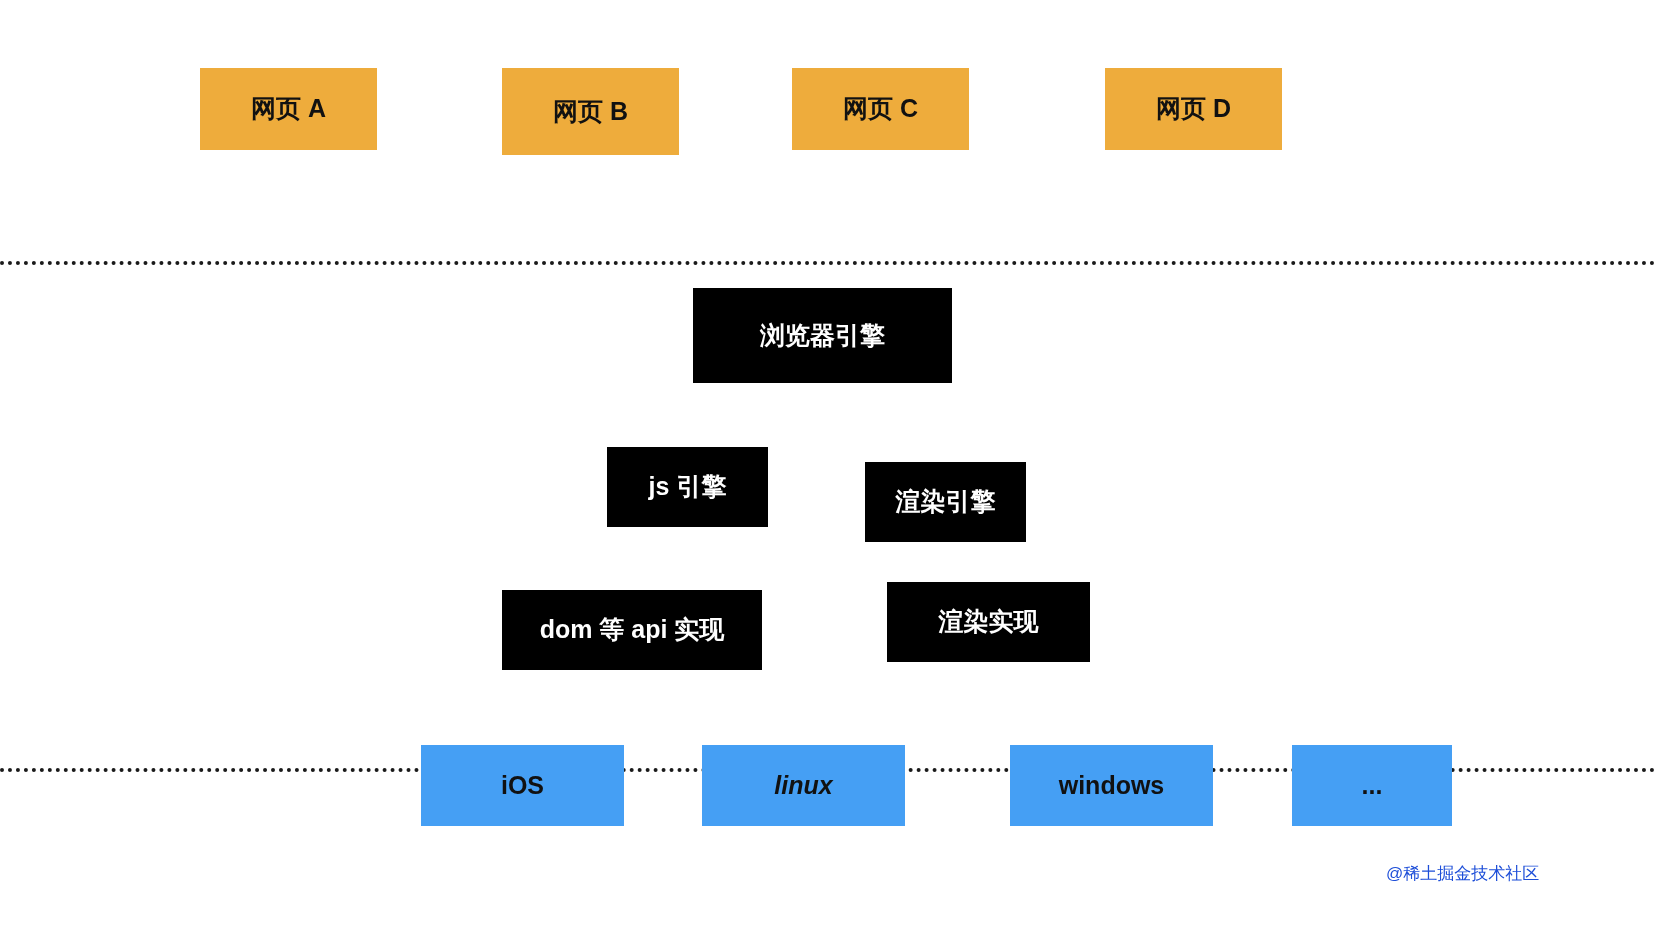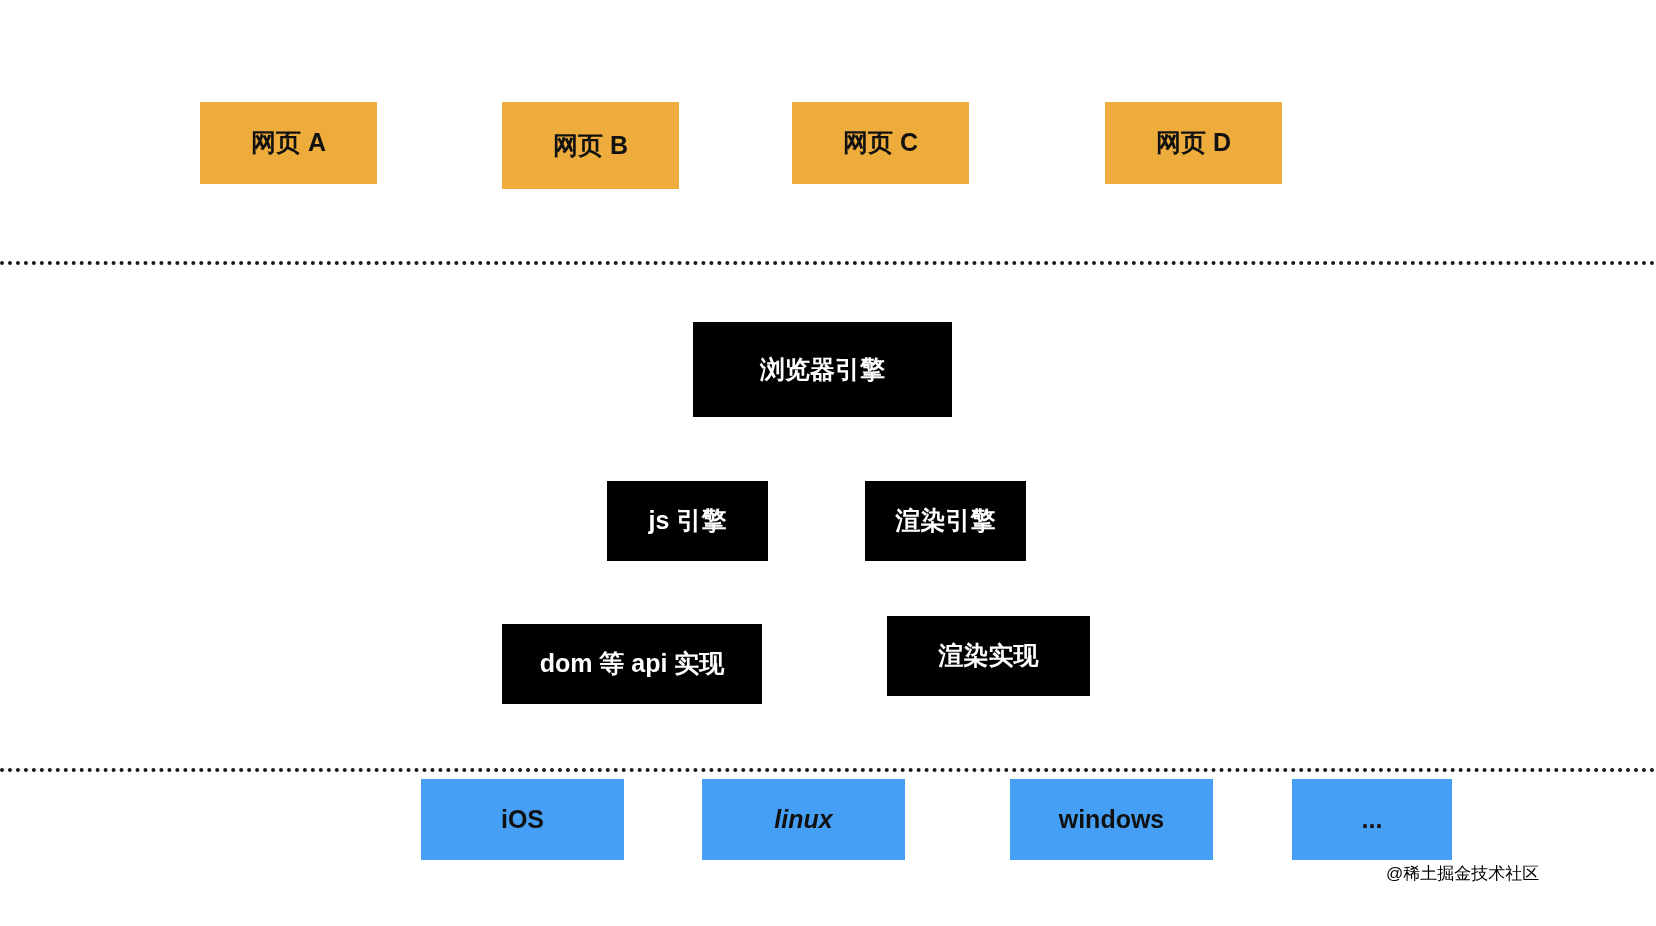--- a/index.html
+++ b/index.html
@@ -19,21 +19,20 @@
   }
   .box {
     position: absolute;
     display: flex;
     align-items: center;
     justify-content: center;
     box-sizing: border-box;
     text-align: center;
     line-height: 1.1;
     white-space: nowrap;
-    margin-top: 34px;
   }
   .box-web {
     background: #eeac3c;
     color: #111111;
     font-size: 25px;
     font-weight: 700;
   }
   .box-engine {
     background: #000000;
     color: #ffffff;
@@ -48,41 +47,41 @@
   }
   .divider {
     position: absolute;
     left: 0;
     width: 1656px;
     height: 0;
     border-top: 4px dotted #1a1a1a;
   }
   .watermark {
     position: absolute;
-    color: #000000;
+    color: #1d4ed8;
     font-size: 17px;
     font-weight: 400;
     white-space: nowrap;
   }
 </style>
 </head>
 <body>
 
 <div id="canvas">
 
   <div class="box box-web" style="left: 200px; top: 68px; width: 177px; height: 82px;">网页 A</div>
   <div class="box box-web" style="left: 502px; top: 68px; width: 177px; height: 87px;">网页 B</div>
   <div class="box box-web" style="left: 792px; top: 68px; width: 177px; height: 82px;">网页 C</div>
   <div class="box box-web" style="left: 1105px; top: 68px; width: 177px; height: 82px;">网页 D</div>
 
   <div class="divider" style="top: 261px;"></div>
 
   <div class="box box-engine" style="left: 693px; top: 288px; width: 259px; height: 95px;">浏览器引擎</div>
   <div class="box box-engine" style="left: 607px; top: 447px; width: 161px; height: 80px;">js 引擎</div>
-  <div class="box box-engine" style="left: 865px; top: 447px; width: 161px; height: 80px;">渲染引擎</div>
+  <div class="box box-engine" style="left: 865px; top: 462px; width: 161px; height: 80px;">渲染引擎</div>
   <div class="box box-engine" style="left: 502px; top: 590px; width: 260px; height: 80px;">dom 等 api 实现</div>
   <div class="box box-engine" style="left: 887px; top: 582px; width: 203px; height: 80px;">渲染实现</div>
 
   <div class="divider" style="top: 768px;"></div>
 
   <div class="box box-os" style="left: 421px; top: 745px; width: 203px; height: 81px;">iOS</div>
   <div class="box box-os" style="left: 702px; top: 745px; width: 203px; height: 81px; font-style: italic;">linux</div>
   <div class="box box-os" style="left: 1010px; top: 745px; width: 203px; height: 81px;">windows</div>
   <div class="box box-os" style="left: 1292px; top: 745px; width: 160px; height: 81px;">...</div>
 

